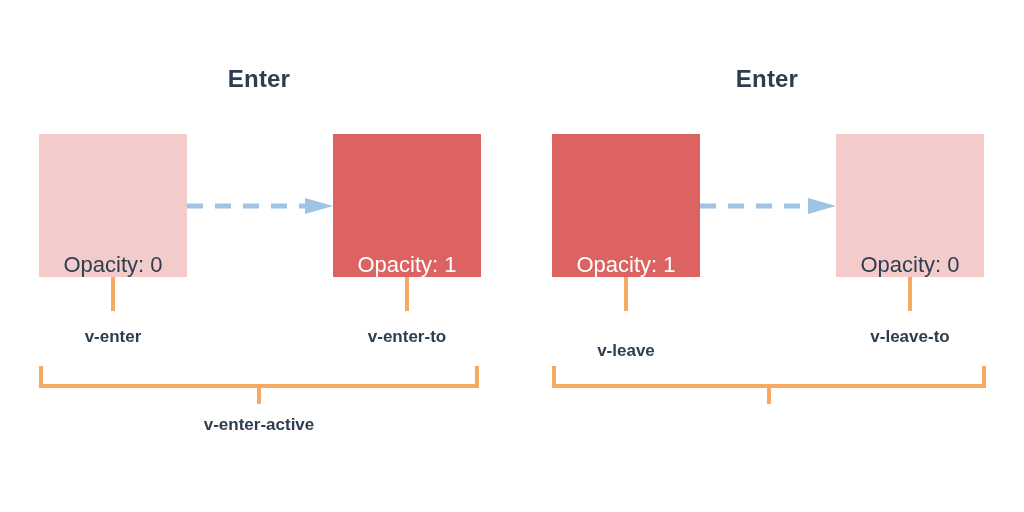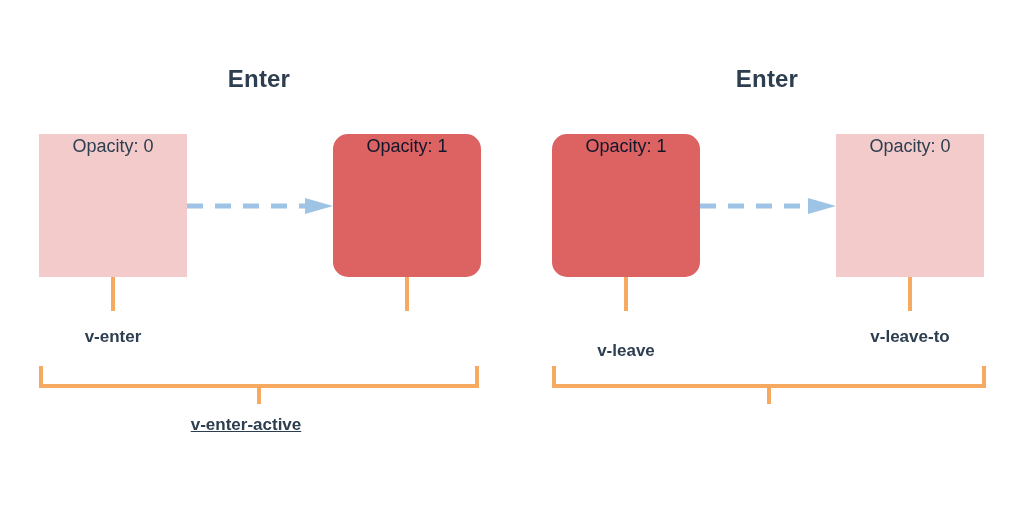--- a/index.html
+++ b/index.html
@@ -36,34 +36,33 @@
   #title-enter { left: 129px; }
   #title-leave { left: 637px; }
 
   
   .state-box {
     position: absolute;
     top: 134px;
     width: 148px;
     height: 143px;
     display: flex;
-    align-items: flex-start;
+    align-items: flex-end;
     justify-content: center;
-    font-size: 18px;
+    font-size: 22px;
     font-weight: normal;
     line-height: 24px;
   }
   .state-box.pale {
     background: #f4cbcb;
     color: #2d3e50;
   }
   .state-box.solid {
     background: #dd6262;
-    color: #0f172a;
-    border-radius: 15px;
+    color: #ffffff;
   }
   #box-enter-from { left: 39px; }
   #box-enter-to   { left: 333px; }
   #box-leave-from { left: 552px; }
   #box-leave-to   { left: 836px; }
 
   
   .arrow {
     position: absolute;
     top: 198px;
@@ -130,21 +129,21 @@
     position: absolute;
     top: 412px;
     width: 300px;
     text-align: center;
     font-size: 17px;
     font-weight: bold;
     color: #2d3e50;
     line-height: 26px;
     white-space: nowrap;
   }
-  #label-enter-active { left: 96px; text-decoration: underline; }
+  #label-enter-active { left: 109px; }
   #label-leave-active { left: 619px; }
 </style>
 </head>
 <body>
 
 <div id="canvas">
 
   <div class="section-title" id="title-enter">Enter</div>
 
   <div class="state-box pale" id="box-enter-from">
@@ -159,20 +158,21 @@
   </div>
 
   <div class="state-box solid" id="box-enter-to">
     <span>Opacity: 1</span>
   </div>
 
   <div class="stem" id="stem-v-enter"></div>
   <div class="stem" id="stem-v-enter-to"></div>
 
   <div class="class-label" id="label-v-enter">v-enter</div>
+  <div class="class-label" id="label-v-enter-to">v-enter-to</div>
 
   <div class="bracket" id="bracket-enter"></div>
   <div class="bracket-stem" id="bracket-stem-enter"></div>
   <div class="active-label" id="label-enter-active">v-enter-active</div>
 
   <div class="section-title" id="title-leave">Enter</div>
 
   <div class="state-box solid" id="box-leave-from">
     <span>Opacity: 1</span>
   </div>

